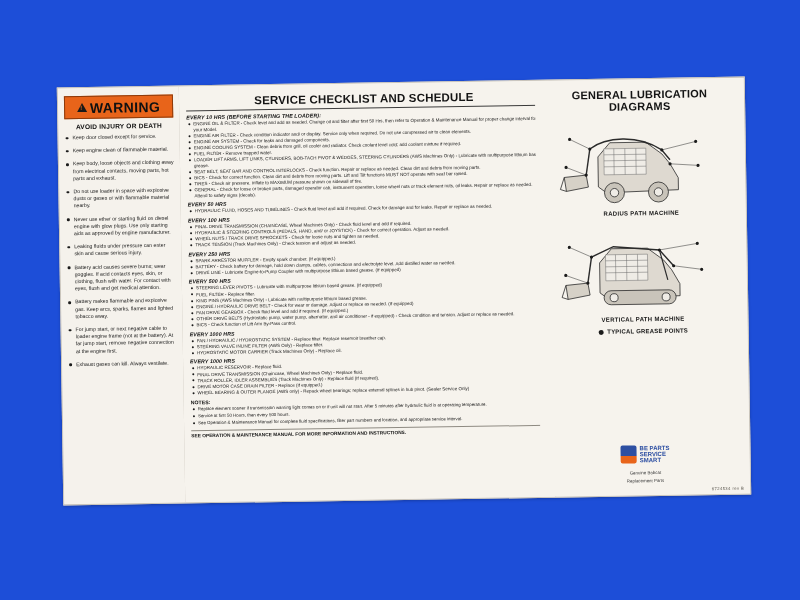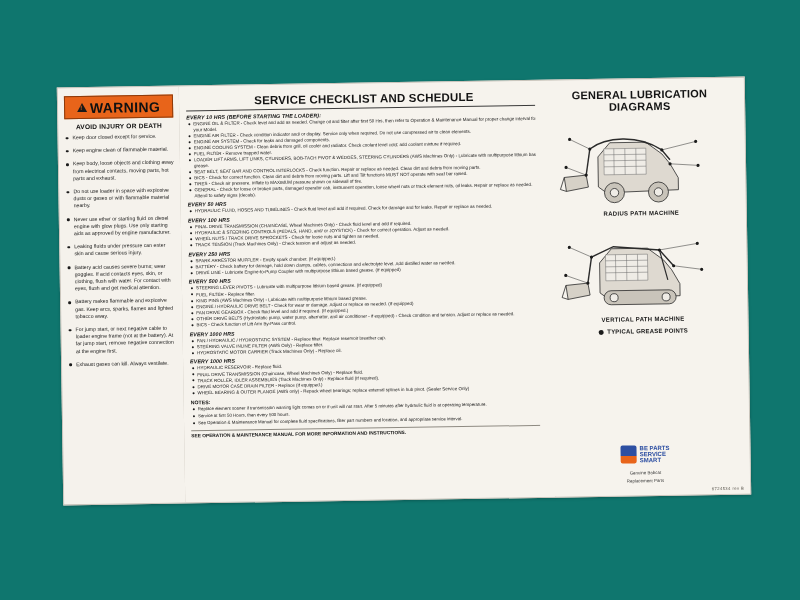--- a/index.html
+++ b/index.html
@@ -9,21 +9,21 @@
     height: 600px;
     background: #ffffff;
     font-family: "Liberation Sans", sans-serif;
     overflow: hidden;
   }
 
   #stage {
     position: relative;
     width: 800px;
     height: 600px;
-    background: #0f766e;
+    background: #1d4ed8;
   }
 
   
   #decal {
     position: absolute;
     left: 60px;
     top: 82px;
     width: 686px;
     height: 416px;
     background: #f3f0ea;

